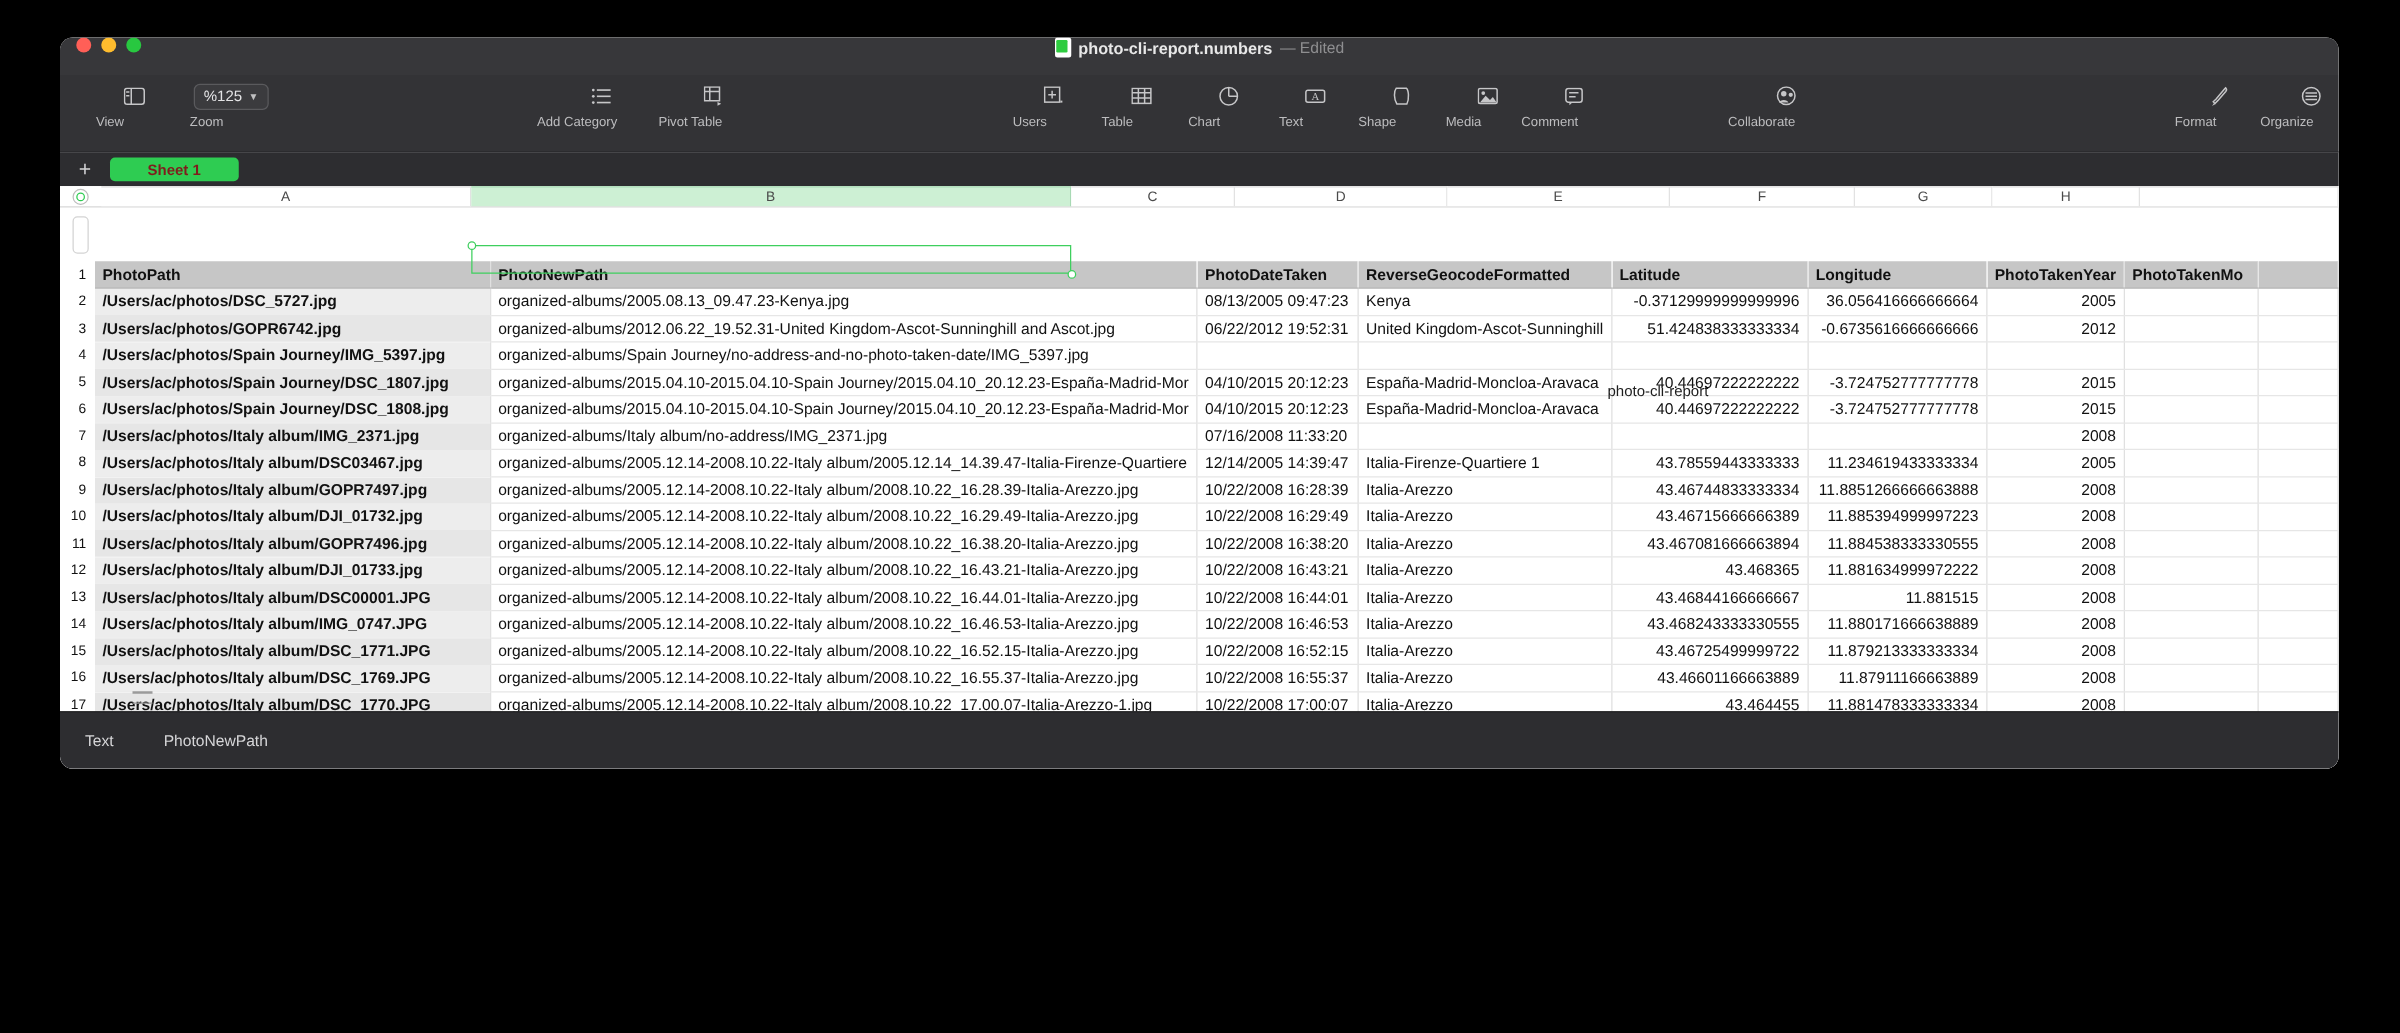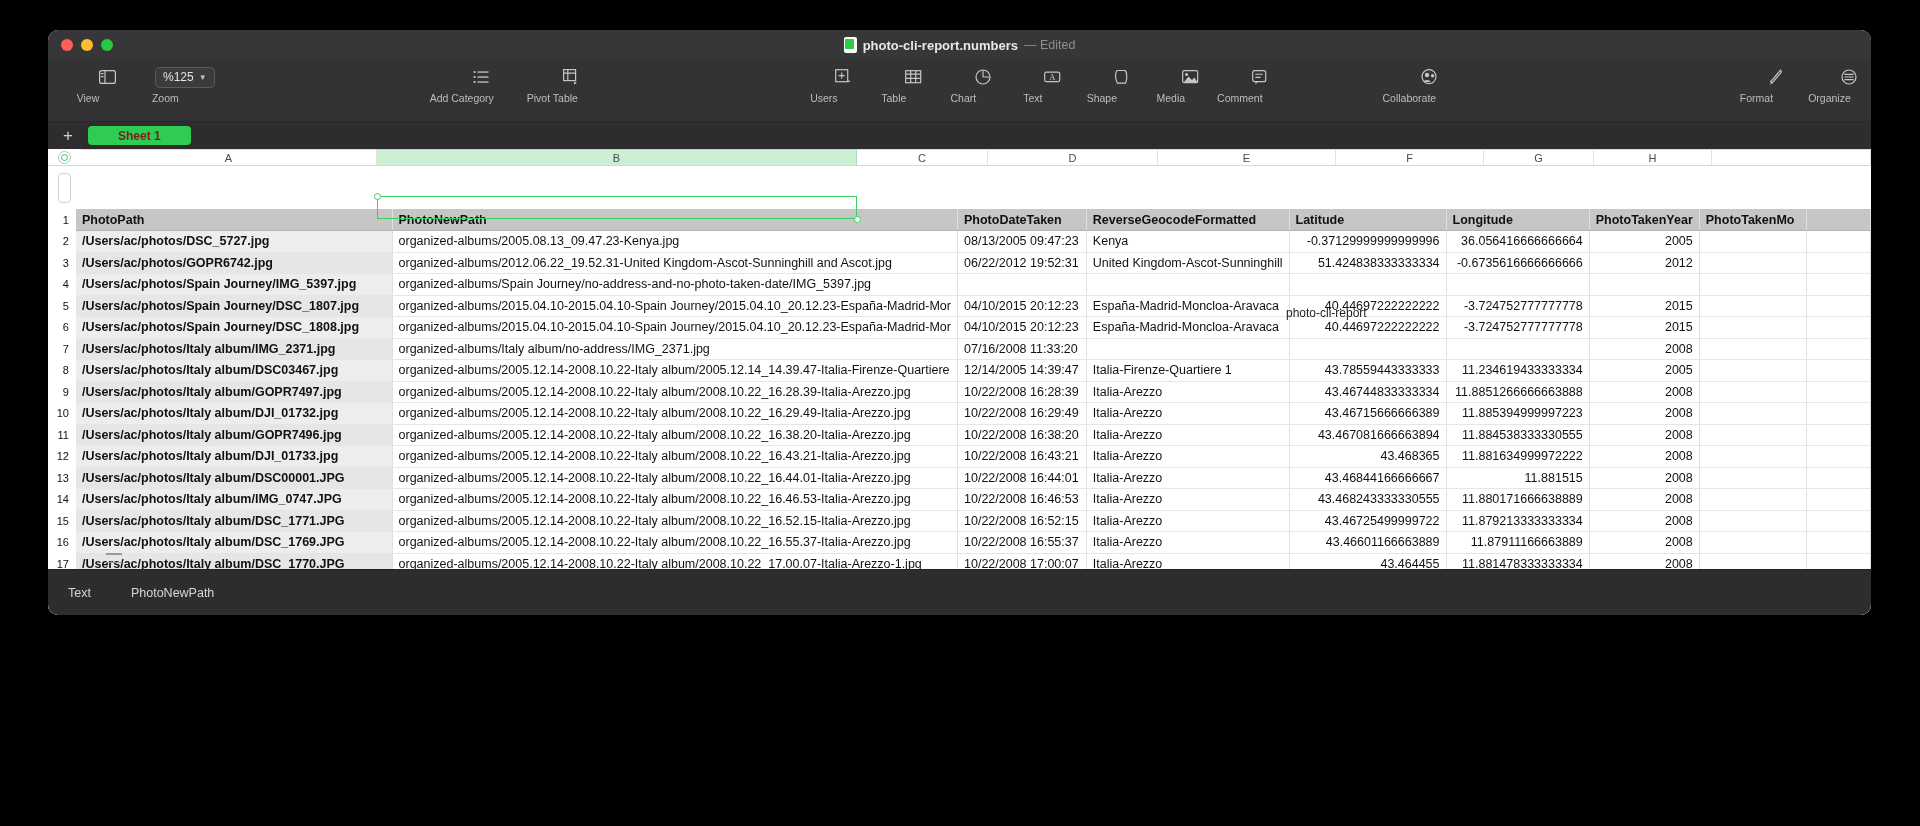--- a/index.html
+++ b/index.html
@@ -17,21 +17,21 @@
     border-radius: 10px;
     overflow: hidden;
     box-shadow: 0 10px 40px rgba(0,0,0,.6);
   }
 
   
   .titlebar {
     height: 30px;
     background: #37373a;
     position: relative;
-    display: flex; align-items: center;
+    display: flex; 
   }
   .traffic { display: flex; gap: 8px; margin-left: 13px; }
   .dot { width: 12px; height: 12px; border-radius: 50%; }
   .dot.red { background: #ff5f57; }
   .dot.yellow { background: #febc2e; }
   .dot.green { background: #28c840; }
   .doc-title {
     position: absolute; left: 0; right: 0;
     display: flex; align-items: center; justify-content: center;
     gap: 6px; font-size: 13px; font-weight: bold; color: #e8e8e8;

